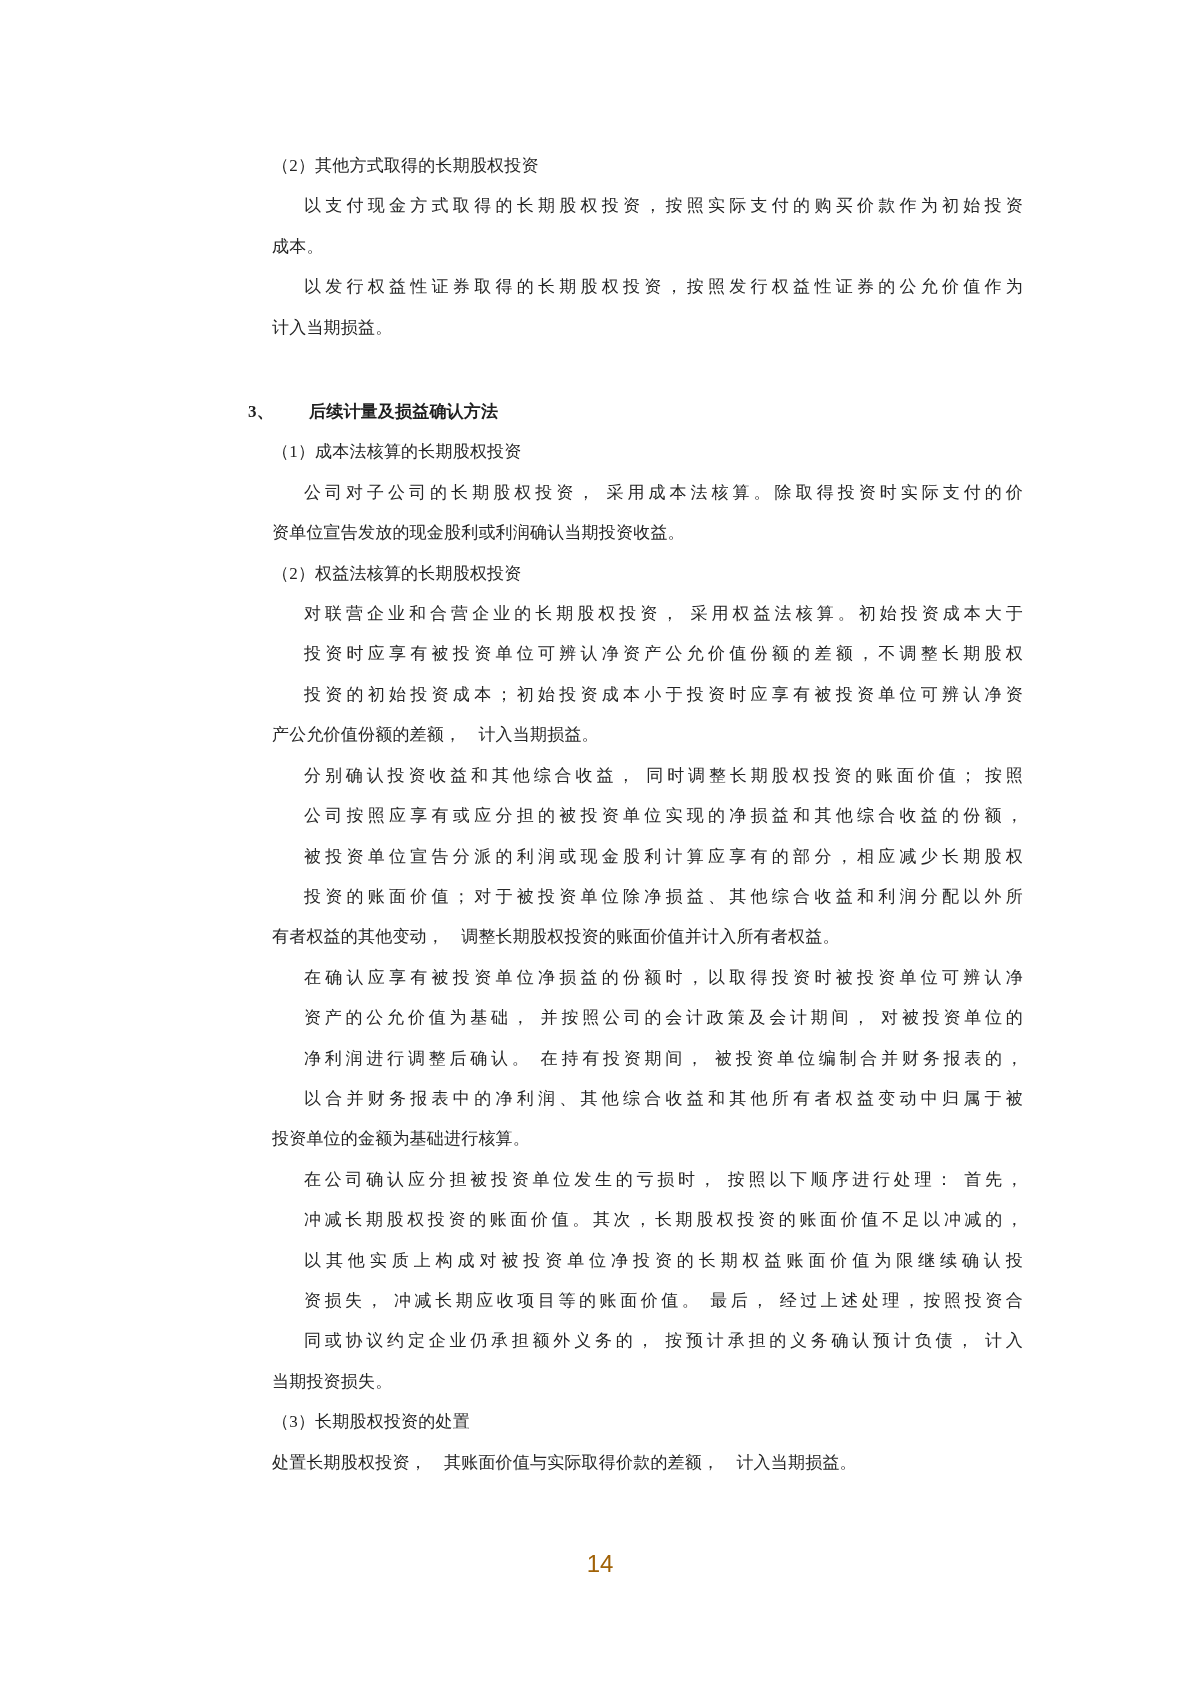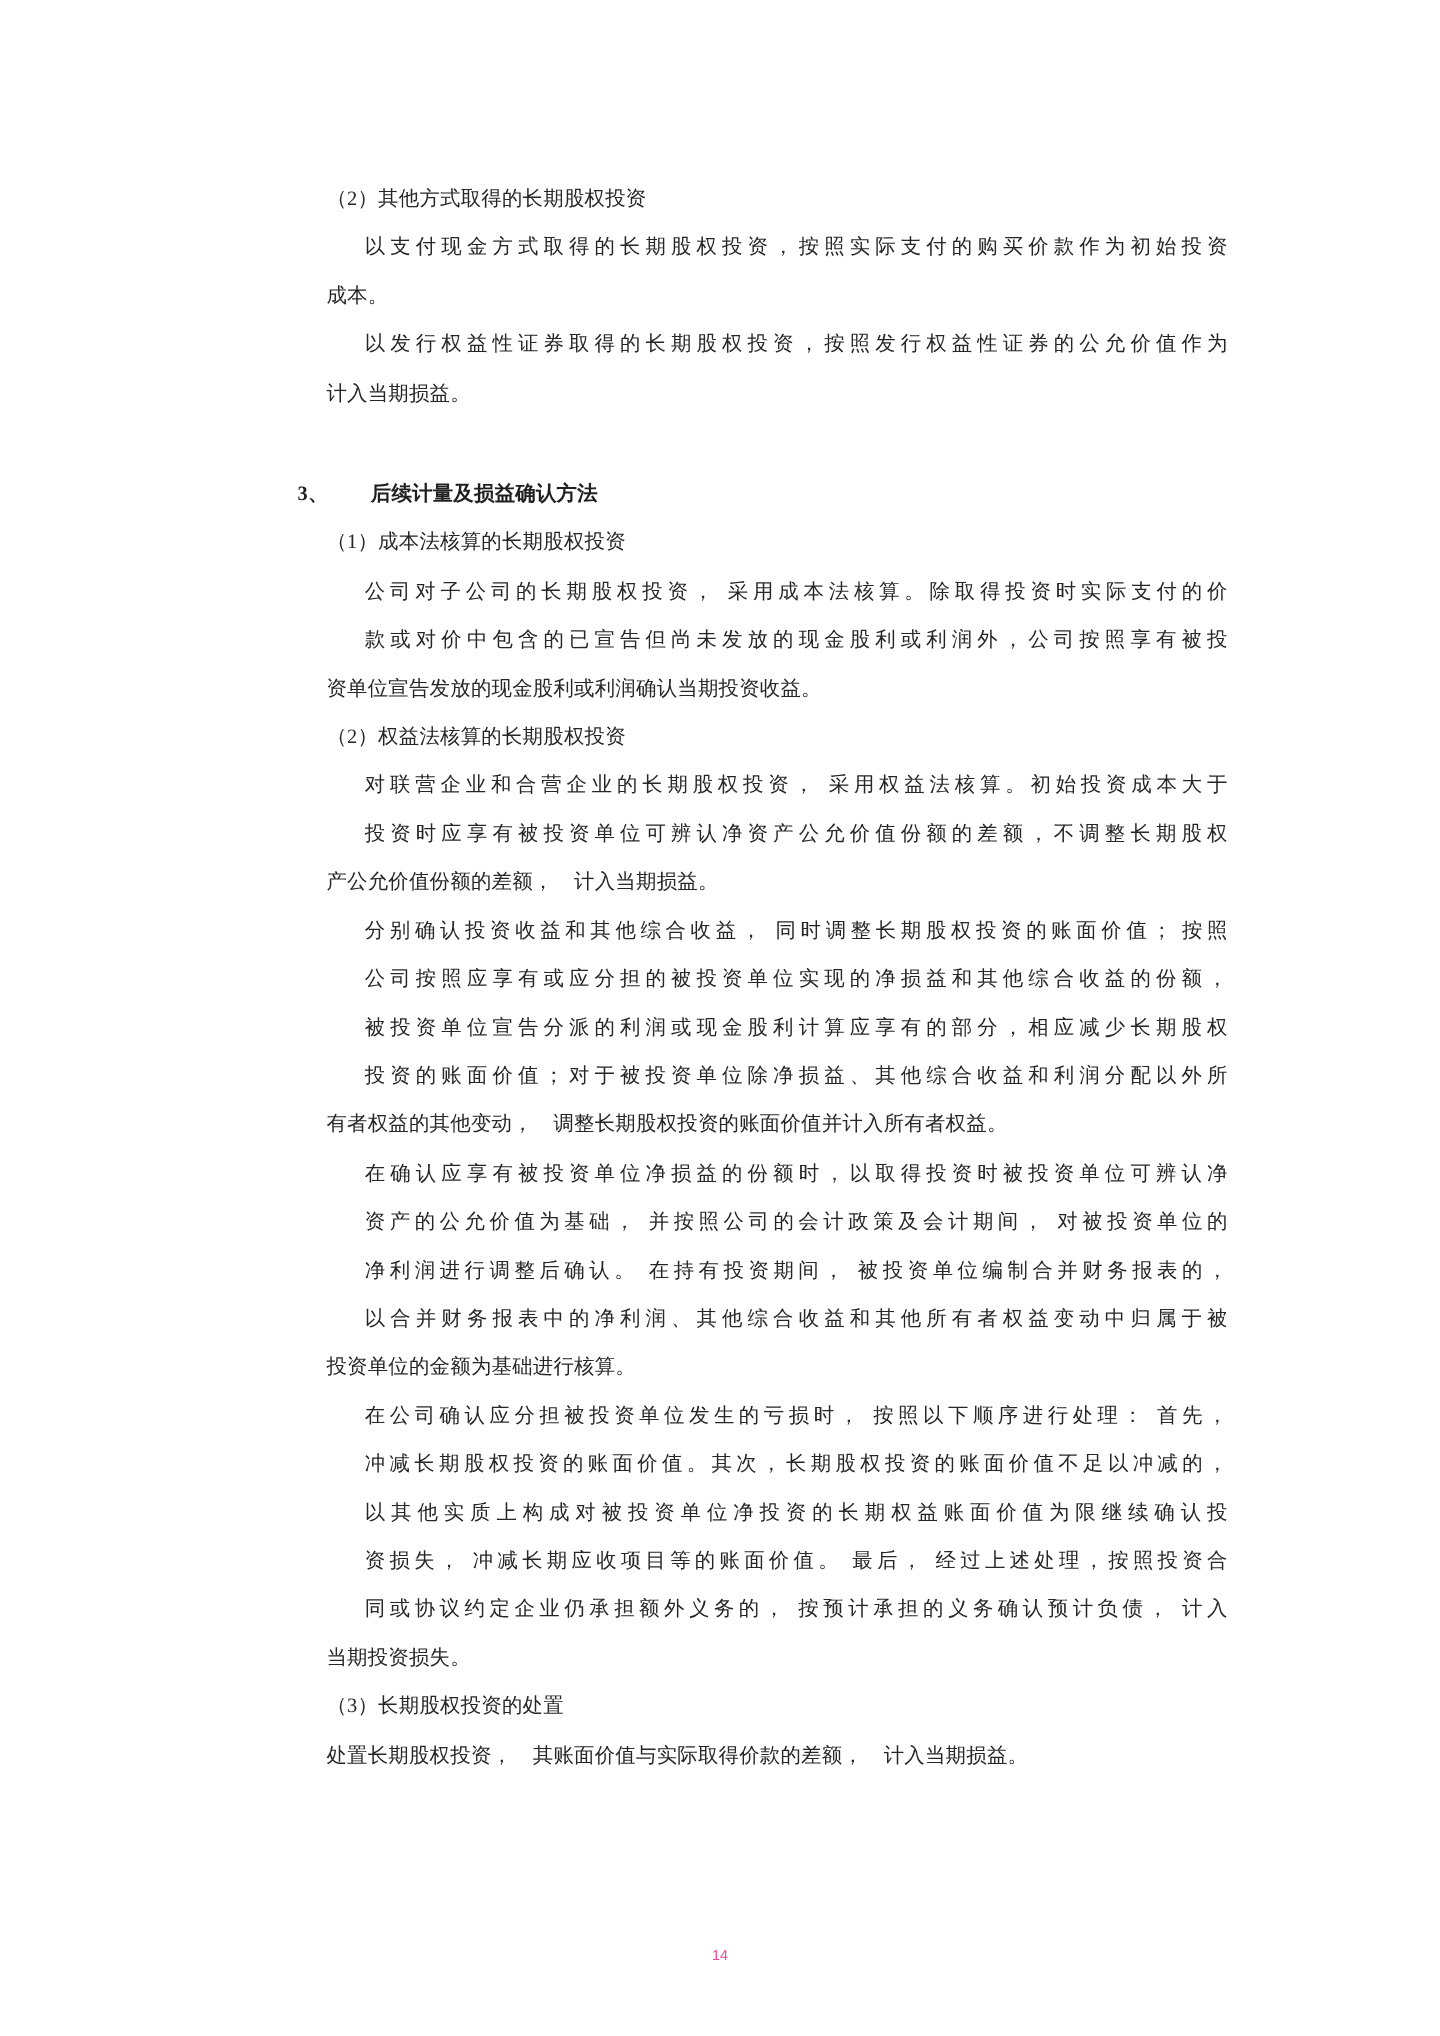--- a/index.html
+++ b/index.html
@@ -46,50 +46,50 @@
     font-family: "Liberation Sans", "DejaVu Sans", sans-serif;
     color: #1f1f1f;
   }
   .hnum {
     flex: none;
     width: 61px;
     font-family: "Liberation Serif", "DejaVu Serif", serif;
   }
   .footer {
     position: absolute;
-    top: 1622px;
+    top: 1550px;
     left: 0;
     width: 1200px;
     text-align: center;
     font-family: "Liberation Sans", "DejaVu Sans", sans-serif;
-    font-size: 12px;
-    color: #ec4899;
+    font-size: 24px;
+    color: #a16207;
   }
 </style>
 </head>
 <body>
 
 <div class="page">
   <div class="text-column">
       <div class="line">（2）其他方式取得的长期股权投资</div>
       <div class="line just">以支付现金方式取得的长期股权投资，按照实际支付的购买价款作为初始投资</div>
       <div class="line">成本。</div>
       <div class="line just">以发行权益性证券取得的长期股权投资，按照发行权益性证券的公允价值作为</div>
       <div class="line">计入当期损益。</div>
       <div class="line heading">
         <span class="hnum">3、</span>
         <span>后续计量及损益确认方法</span>
       </div>
       <div class="line">（1）成本法核算的长期股权投资</div>
       <div class="line just">公司对子公司的长期股权投资， 采用成本法核算。除取得投资时实际支付的价</div>
-      <div class="line just">款或对价中包含的已宣告但尚未发放的现金股利或利润外，公司按照享有被投</div>
       <div class="line">资单位宣告发放的现金股利或利润确认当期投资收益。</div>
       <div class="line">（2）权益法核算的长期股权投资</div>
       <div class="line just">对联营企业和合营企业的长期股权投资， 采用权益法核算。初始投资成本大于</div>
       <div class="line just">投资时应享有被投资单位可辨认净资产公允价值份额的差额，不调整长期股权</div>
+      <div class="line just">投资的初始投资成本；初始投资成本小于投资时应享有被投资单位可辨认净资</div>
       <div class="line">产公允价值份额的差额，　计入当期损益。</div>
       <div class="line just">分别确认投资收益和其他综合收益， 同时调整长期股权投资的账面价值； 按照</div>
       <div class="line just">公司按照应享有或应分担的被投资单位实现的净损益和其他综合收益的份额，</div>
       <div class="line just">被投资单位宣告分派的利润或现金股利计算应享有的部分，相应减少长期股权</div>
       <div class="line just">投资的账面价值；对于被投资单位除净损益、其他综合收益和利润分配以外所</div>
       <div class="line">有者权益的其他变动，　调整长期股权投资的账面价值并计入所有者权益。</div>
       <div class="line just">在确认应享有被投资单位净损益的份额时，以取得投资时被投资单位可辨认净</div>
       <div class="line just">资产的公允价值为基础， 并按照公司的会计政策及会计期间， 对被投资单位的</div>
       <div class="line just">净利润进行调整后确认。 在持有投资期间， 被投资单位编制合并财务报表的，</div>
       <div class="line just">以合并财务报表中的净利润、其他综合收益和其他所有者权益变动中归属于被</div>

